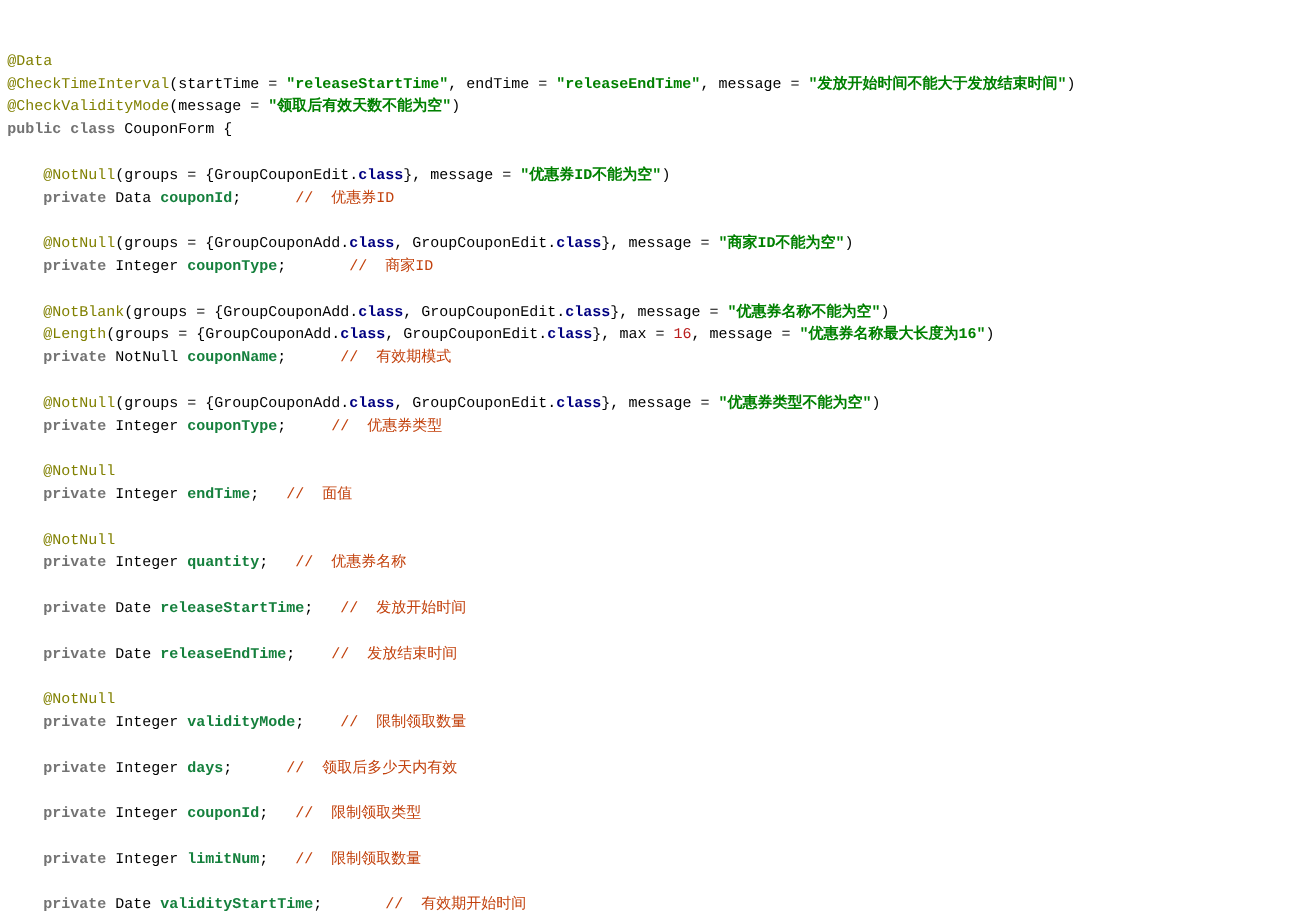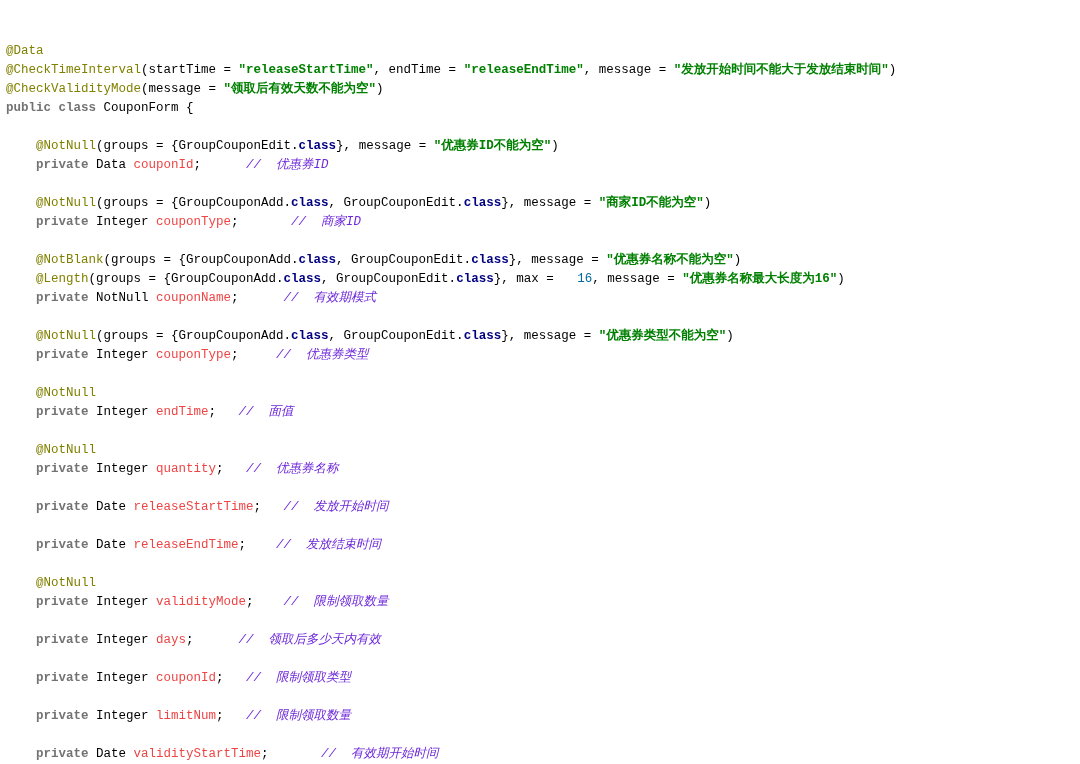--- a/index.html
+++ b/index.html
@@ -9,23 +9,23 @@
     font-family: Consolas, "Courier New", monospace;
     font-size: 12.5px;
     line-height: 1.52;
     color: #000;
     white-space: pre;
   }
   .an { color: #808000; } 
   .kw { color: #737373; font-weight: bold; } 
   .cls { color: #000080; font-weight: bold; } 
   .str { color: #008000; font-weight: bold; } 
-  .fld { color: #ef4444; font-weight: normal; } 
-  .cm { color: #6d28d9; font-style: italic; } 
-  .num { color: #0369a1; margin-left: 16px; } 
+  .fld { color: #15803d; font-weight: bold; } 
+  .cm { color: #c2410c; } 
+  .num { color: #b91c1c; } 
   .p { color: #000; } 
 </style>
 </head>
 <body>
 
 <div><span class="an">@Data</span>
 <span class="an">@CheckTimeInterval</span><span class="p">(</span><span class="p">startTime = </span><span class="str">"releaseStartTime"</span><span class="p">,</span><span class="p"> endTime = </span><span class="str">"releaseEndTime"</span><span class="p">,</span><span class="p"> message = </span><span class="str">"发放开始时间不能大于发放结束时间"</span><span class="p">)</span>
 <span class="an">@CheckValidityMode</span><span class="p">(message = </span><span class="str">"领取后有效天数不能为空"</span><span class="p">)</span>
 <span class="kw">public</span> <span class="kw">class</span><span class="p"> CouponForm {</span>
 

